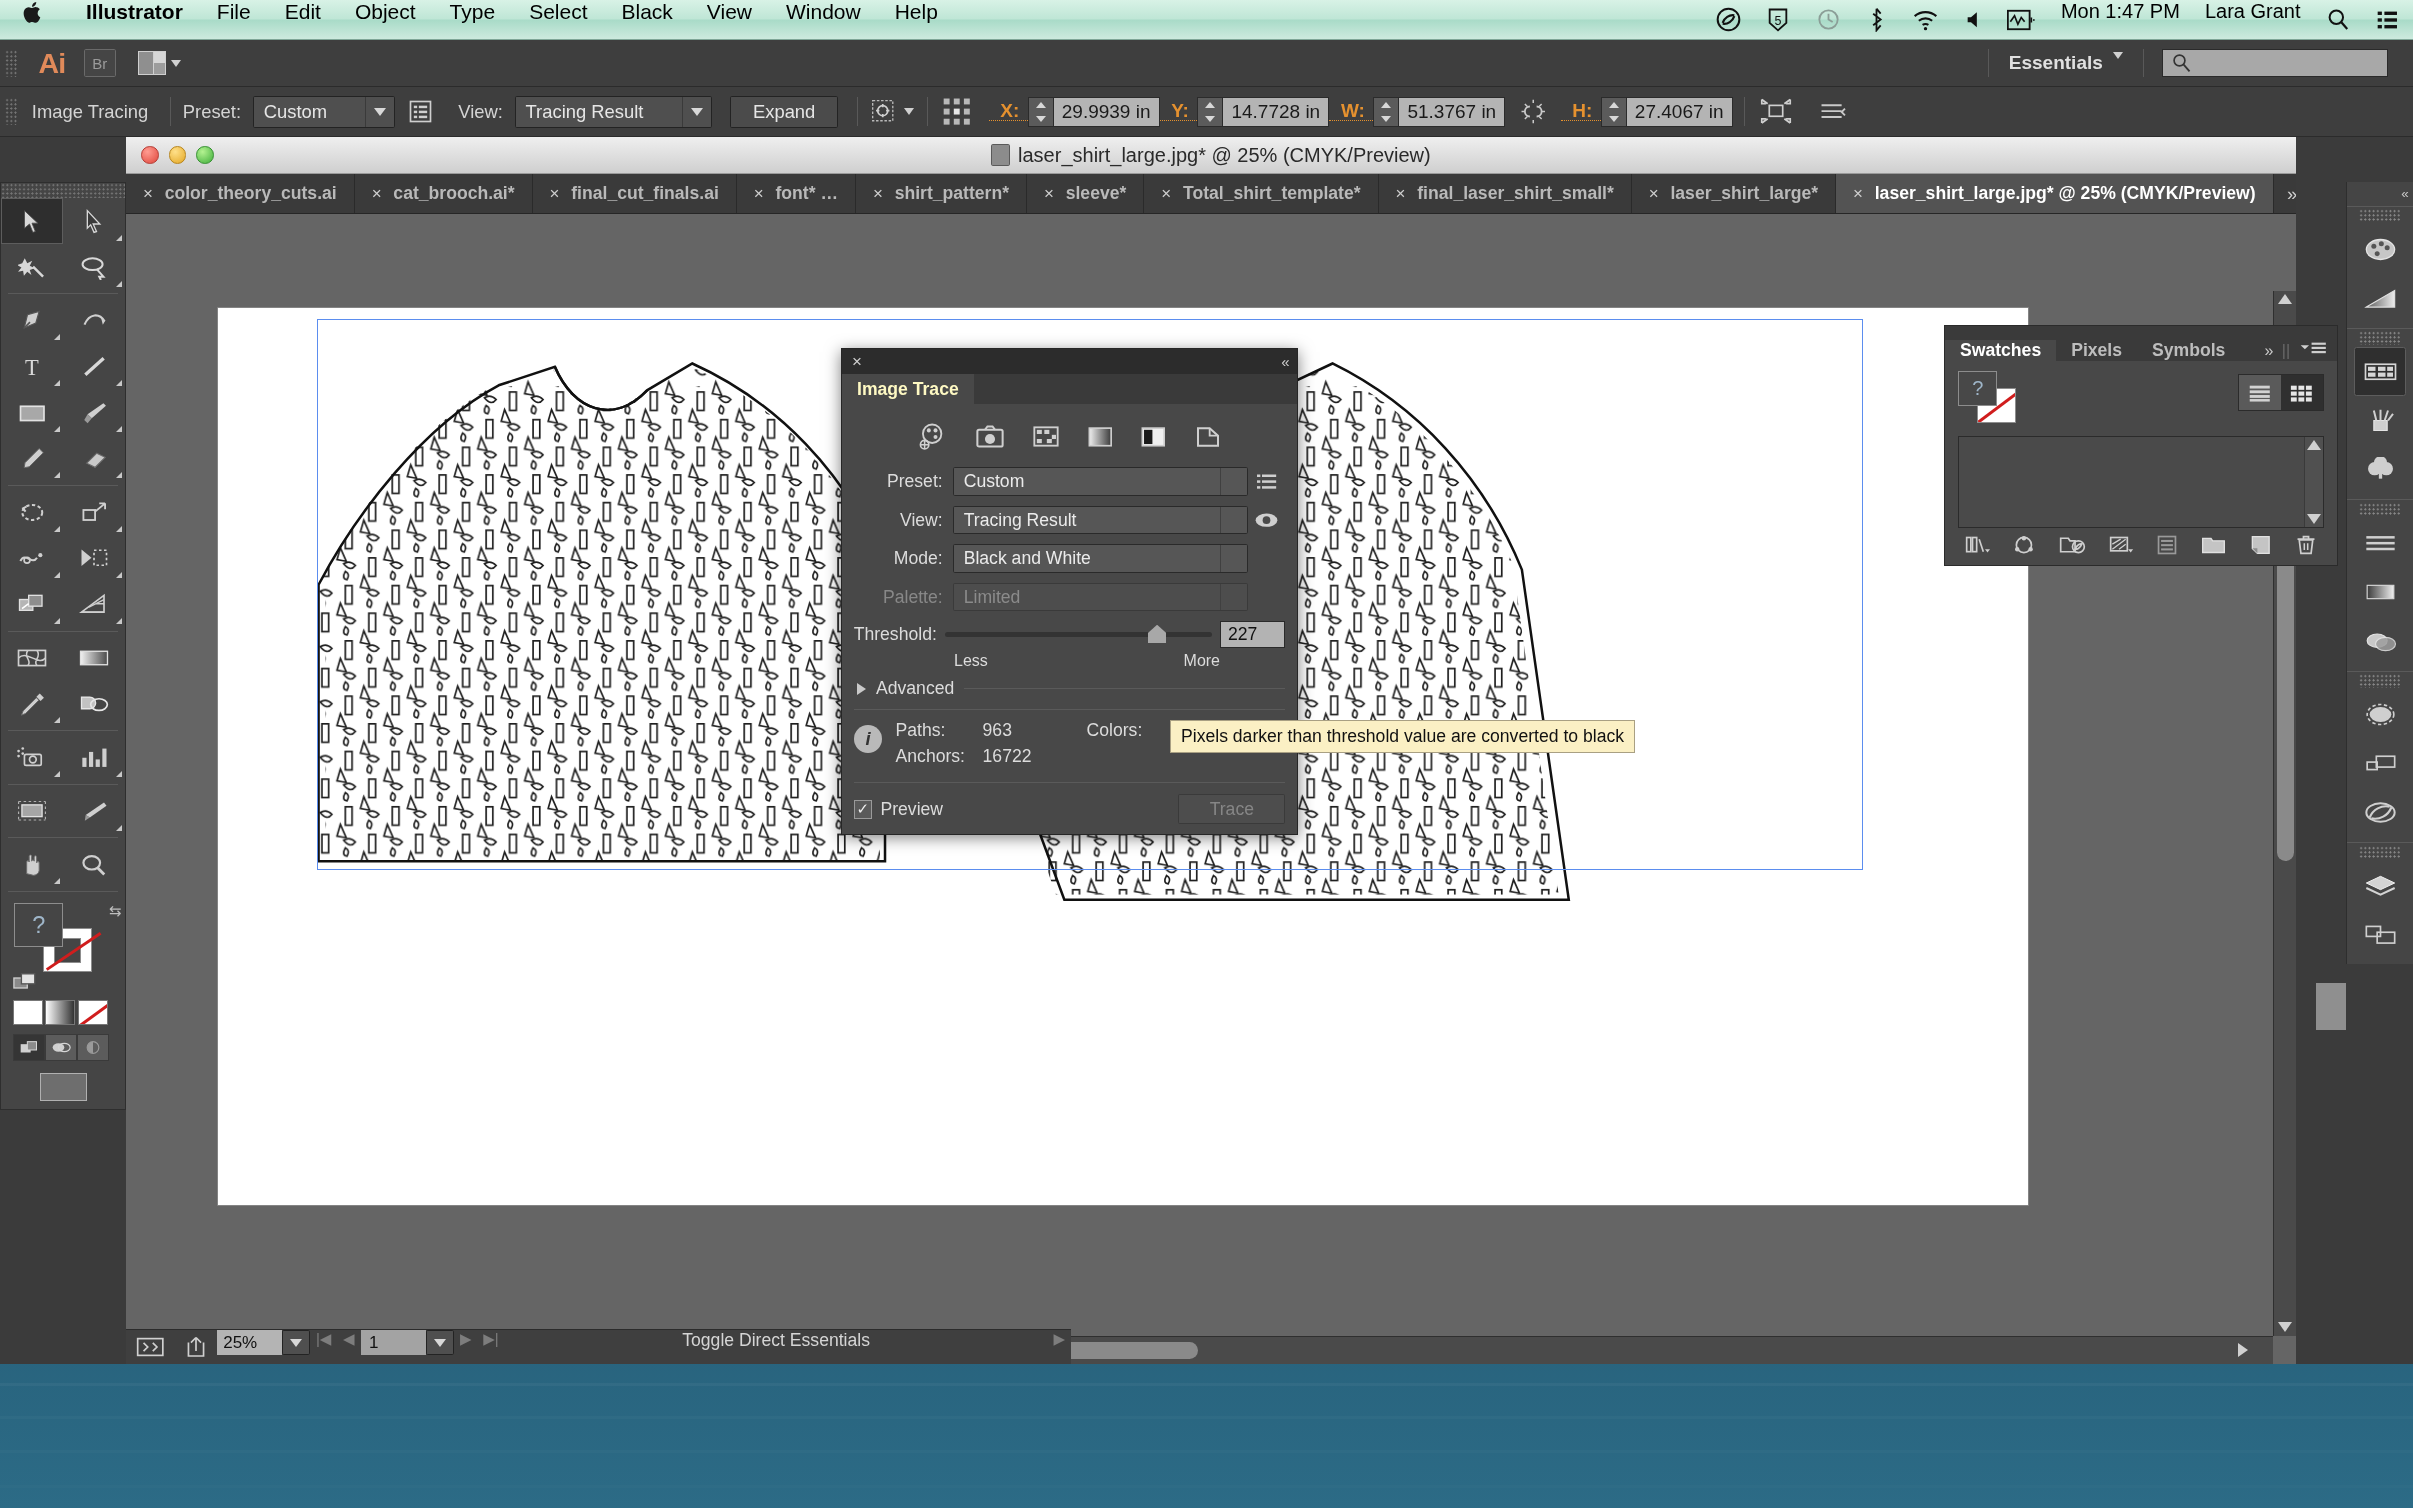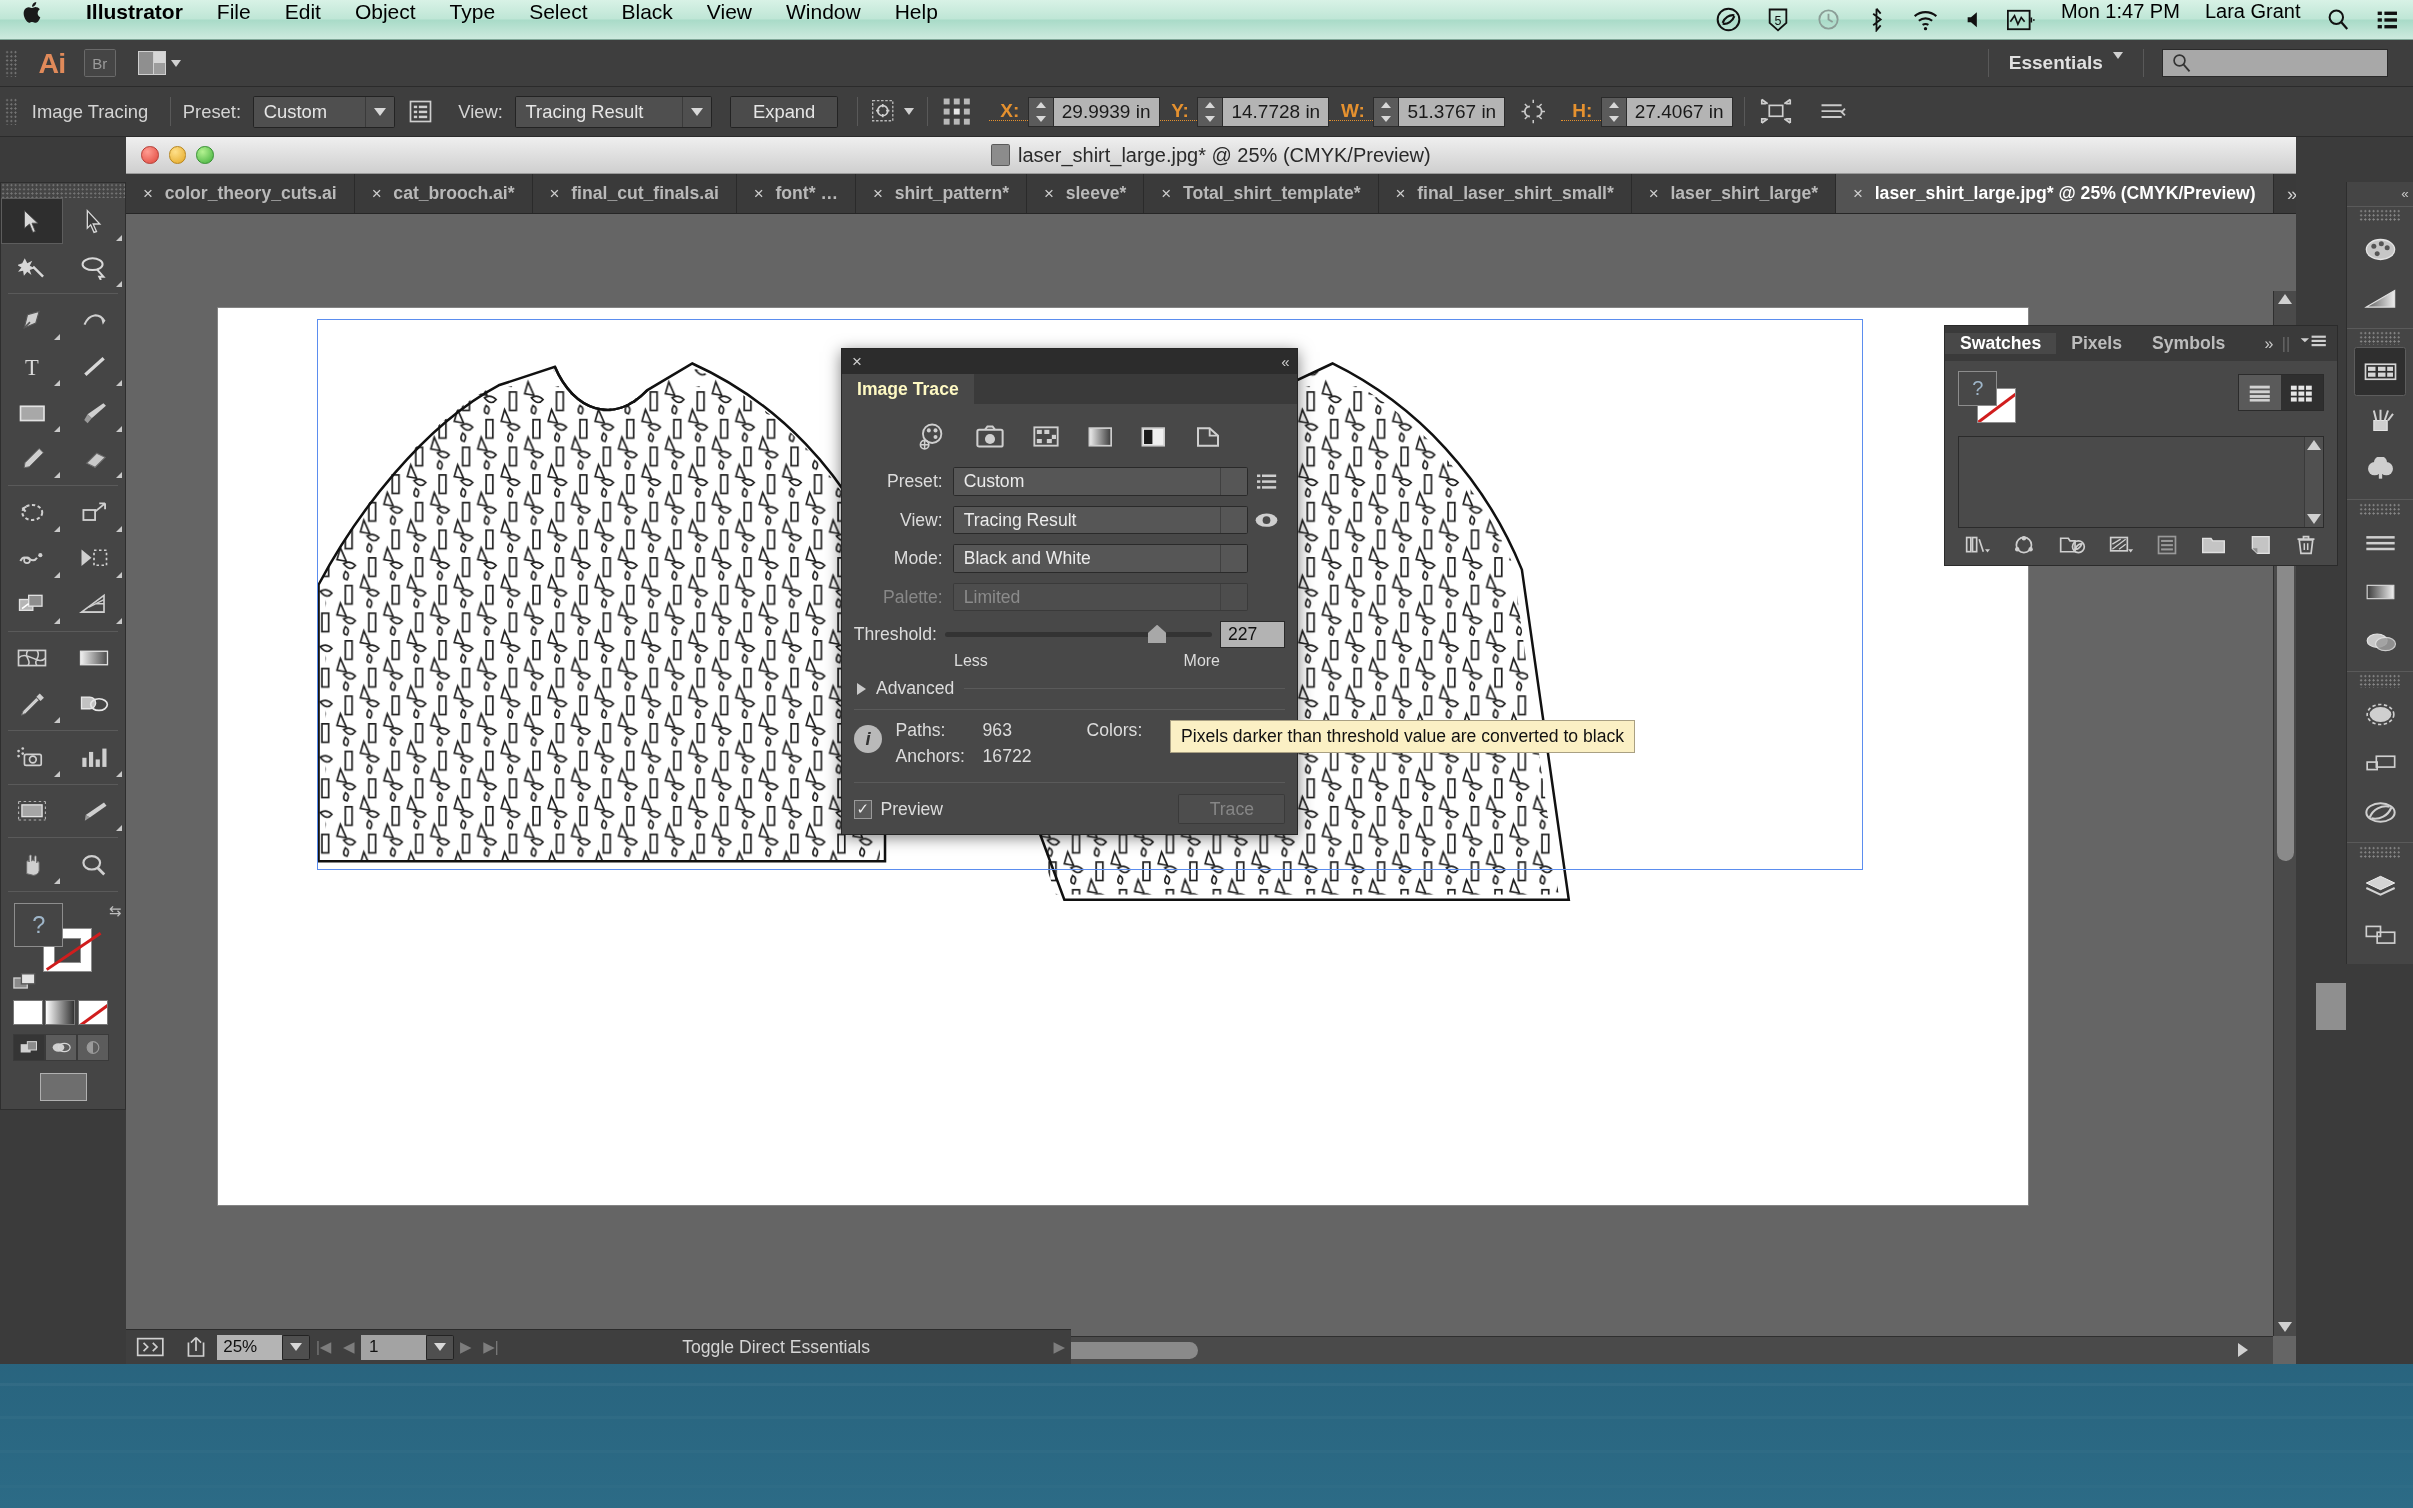--- a/index.html
+++ b/index.html
@@ -155,21 +155,21 @@
 
   
   .vscroll { position: absolute; right: 0; top: 77px; width: 23.5px; bottom: 28.5px; background: #4a4a4a; border-left: 0.8px solid #2f2f2f; }
   .vthumb { position: absolute; left: 3.4px; top: 101px; width: 17px; height: 469px; background: #8a8a8a; border-radius: 8.4px; }
   .hscroll { position: absolute; left: 0; right: 23.5px; bottom: 0; height: 28.5px; background: #4a4a4a; border-top: 0.8px solid #2f2f2f; }
   .hthumb { position: absolute; top: 5px; left: 687px; width: 385px; height: 17px; background: #8a8a8a; border-radius: 8.4px; }
   .scroll-arrow { position:absolute; display:flex; align-items:center; justify-content:center; }
 
   .statusbar {
     position: absolute; left: 126px; bottom: 0px; width: 945px; height: 35px;
-    background: #3f3f3f; display: flex; align-items: center; gap: 0px;
+    background: #3f3f3f; display: flex; gap: 0px;
     border-top: 0.8px solid #2b2b2b; color: #c8c8c8; font-size: 17px;
   }
   .zoomfield { height: 25px; background: #b4b4b4; color: #111; font-size: 17px; display: flex; align-items: center; padding: 0 6.7px; min-width: 65px; }
   .navtri { color: #7d7d7d; font-size: 15px; padding: 0 5.9px; }
   .pagefield { height: 25px; background: #a3a3a3; color: #111; font-size: 17px; display: flex; align-items: center; padding: 0 8.4px; min-width: 65px; }
   .statustext { flex: 1; text-align: center; color: #d5d5d5; font-size: 17.6px; }
 
   
   .toolsp {
     position: absolute; left: 0px; top: 142px; width: 126px; background: #454545;
@@ -256,21 +256,21 @@
     color: #868686; font-size: 17.6px; display: flex; align-items: center; justify-content: center; border-radius: 1.7px; }
 
   
   .tooltip {
     position: absolute; left: 1170px; top: 680px; background: #fbf0c4; border: 0.8px solid #a9a083;
     color: #111; font-size: 17.6px; padding: 5px 10px; white-space: nowrap;
   }
 
   
   .swpanel { position: absolute; left: 1944px; top: 285px; width: 394px; background: #484848; border: 0.8px solid #2b2b2b; }
-  .sw-tabs { height: 35px; background: #3a3a3a; display: flex; align-items: center; }
+  .sw-tabs { height: 35px; background: #3a3a3a; display: flex; align-items: flex-end; }
   .sw-tab { display: flex; align-items: center; padding: 0 15px; font-size: 17.6px; color: #bdbdbd; font-weight: bold; }
   .sw-tab.active { background: #484848; color: #ffffff; }
   .sw-tabend { margin-left: auto; display: flex; align-items: center; gap: 8.4px; padding: 0 10px; color: #c9c9c9; font-size: 16px; }
   .sw-top { position: relative; height: 75px; }
   .sw-fill { position: absolute; left: 13.4px; top: 10px; width: 39px; height: 35px; background: #484848; border: 1.7px solid #8d8d8d;
     display: flex; align-items: center; justify-content: center; color: #9fb6c9; font-size: 20px; }
   .sw-stroke { position: absolute; left: 32px; top: 27px; width: 39px; height: 35px; background: #fff; border: 1.7px solid #8d8d8d; overflow: hidden; }
   .sw-stroke:after { content:""; position:absolute; left:-5px; top:15px; width:55px; height:3.4px; background:#d01d1d; transform:rotate(-37deg); }
   .sw-viewtoggle { position: absolute; right: 13.4px; top: 13.4px; display: flex; border: 0.8px solid #2b2b2b; }
   .vt { width: 42px; height: 35px; background: #5a5a5a; display: flex; align-items: center; justify-content: center; }

